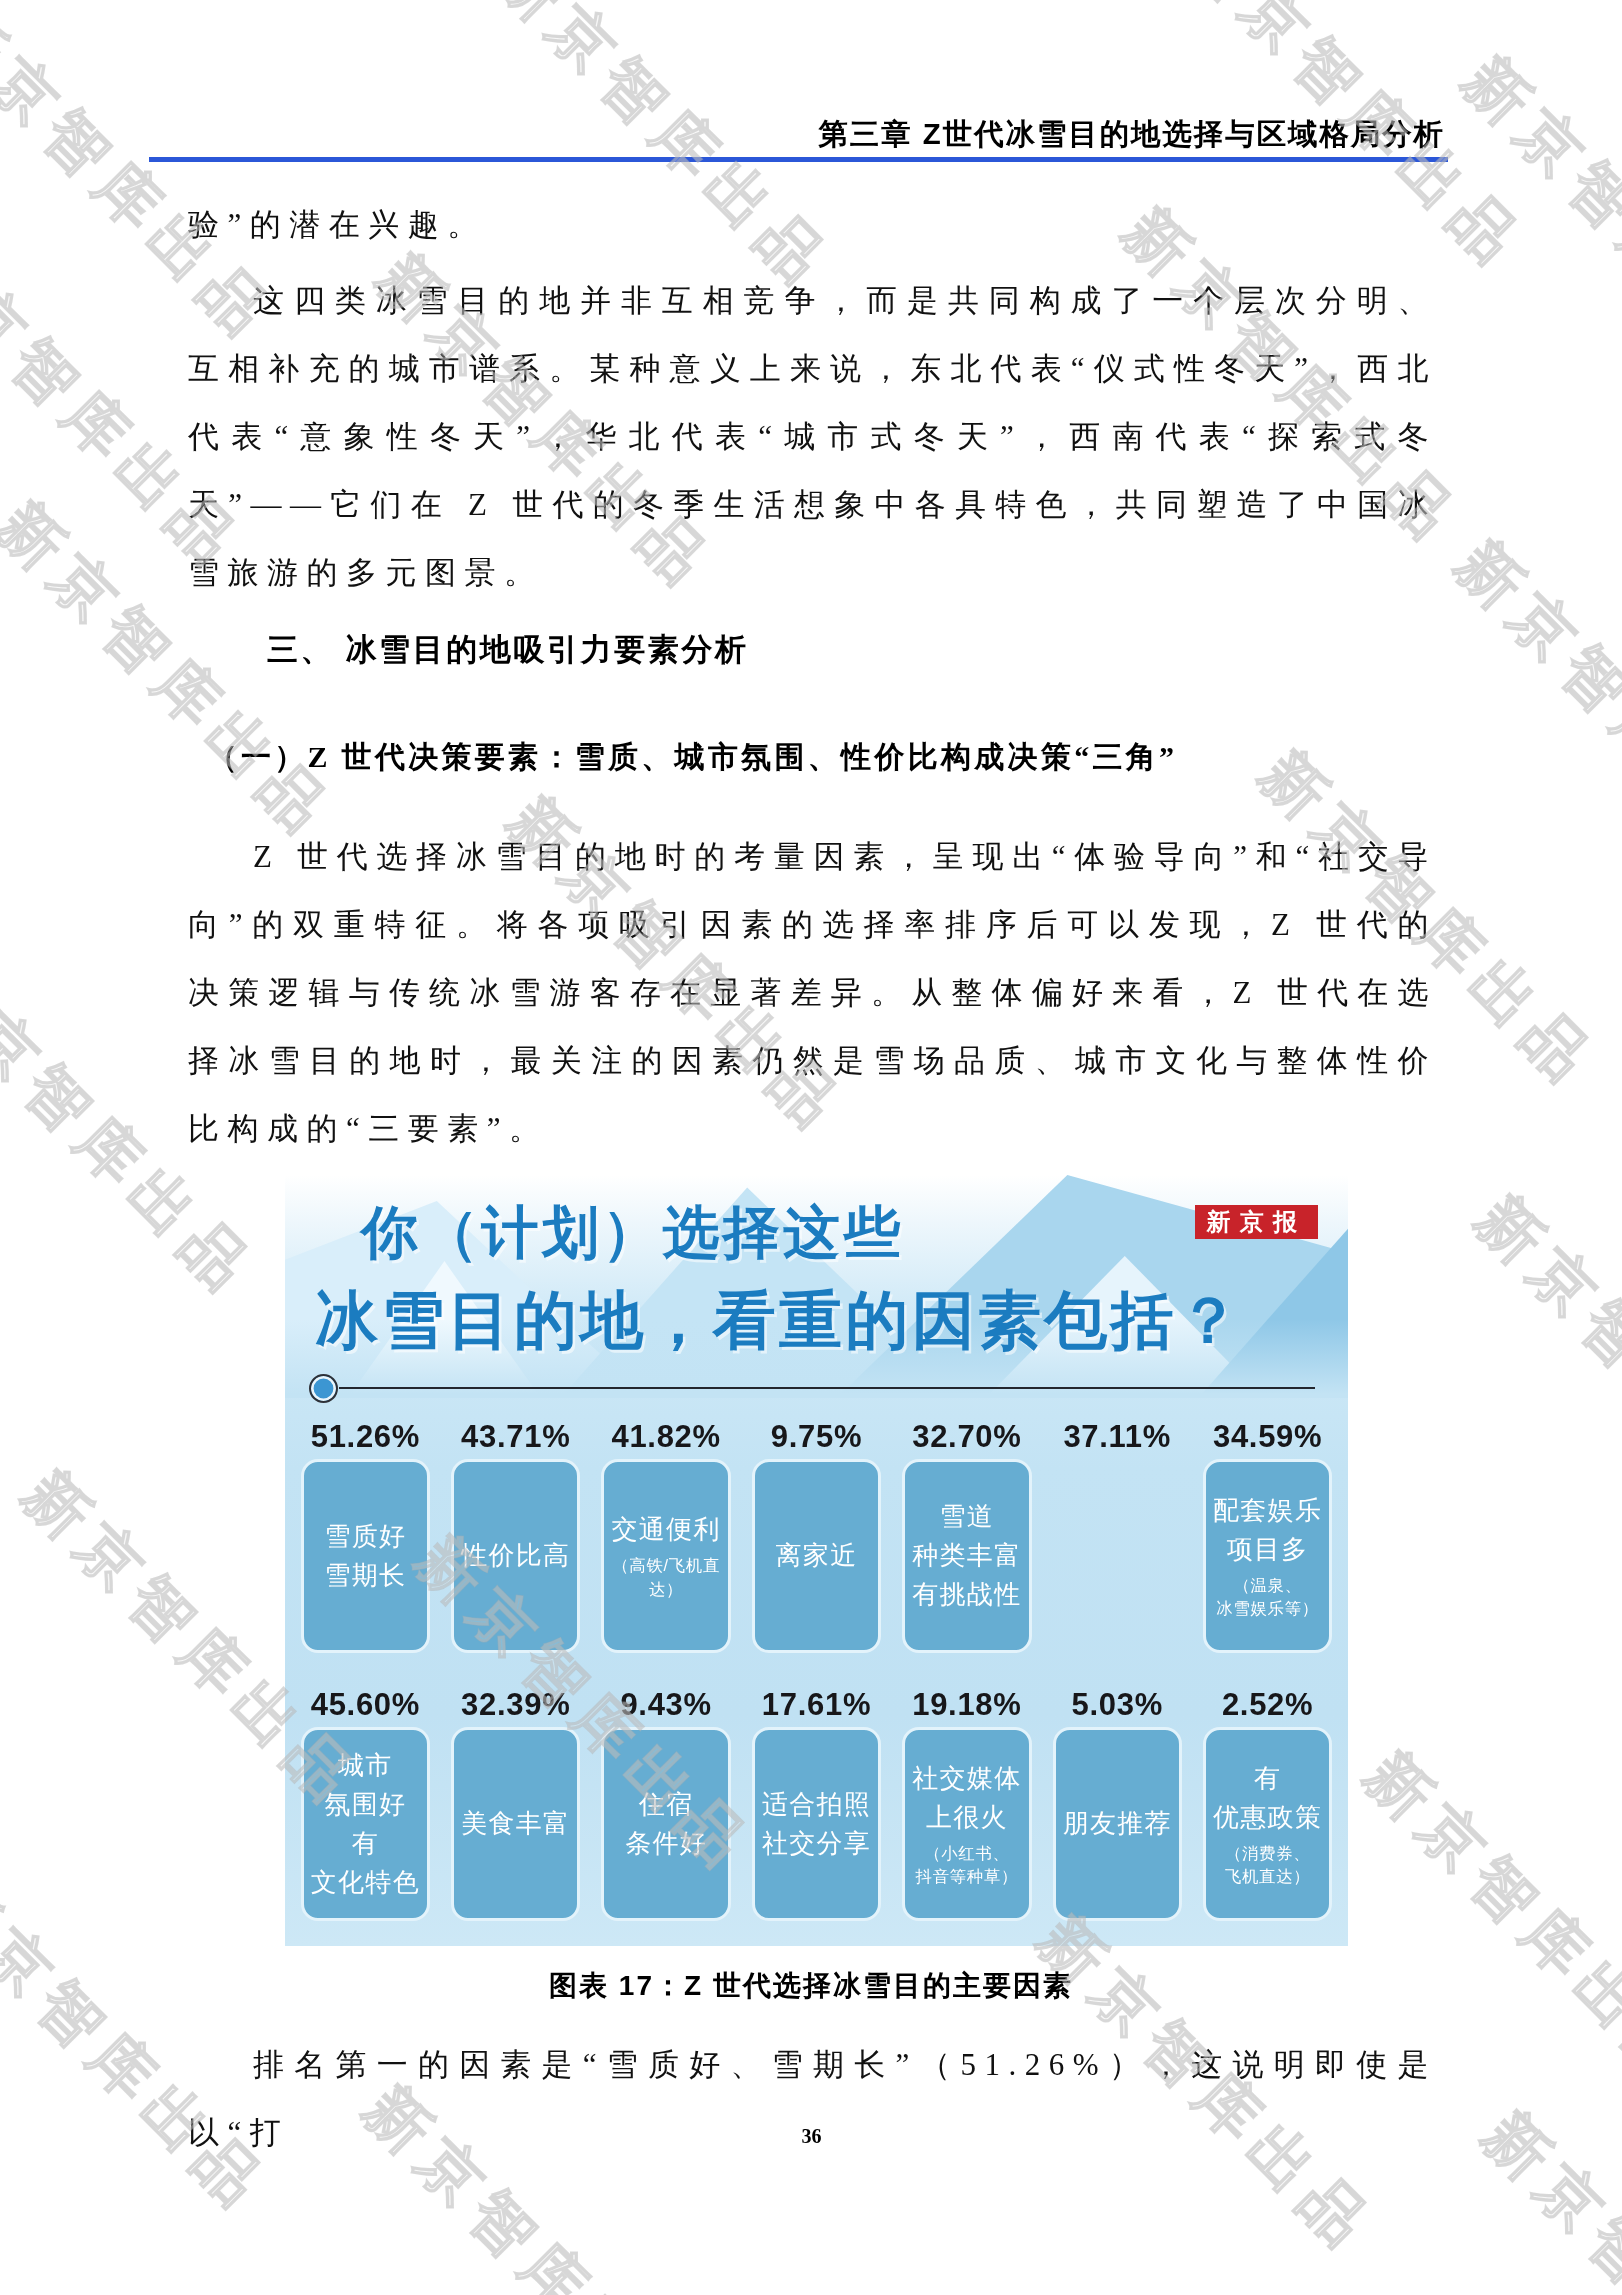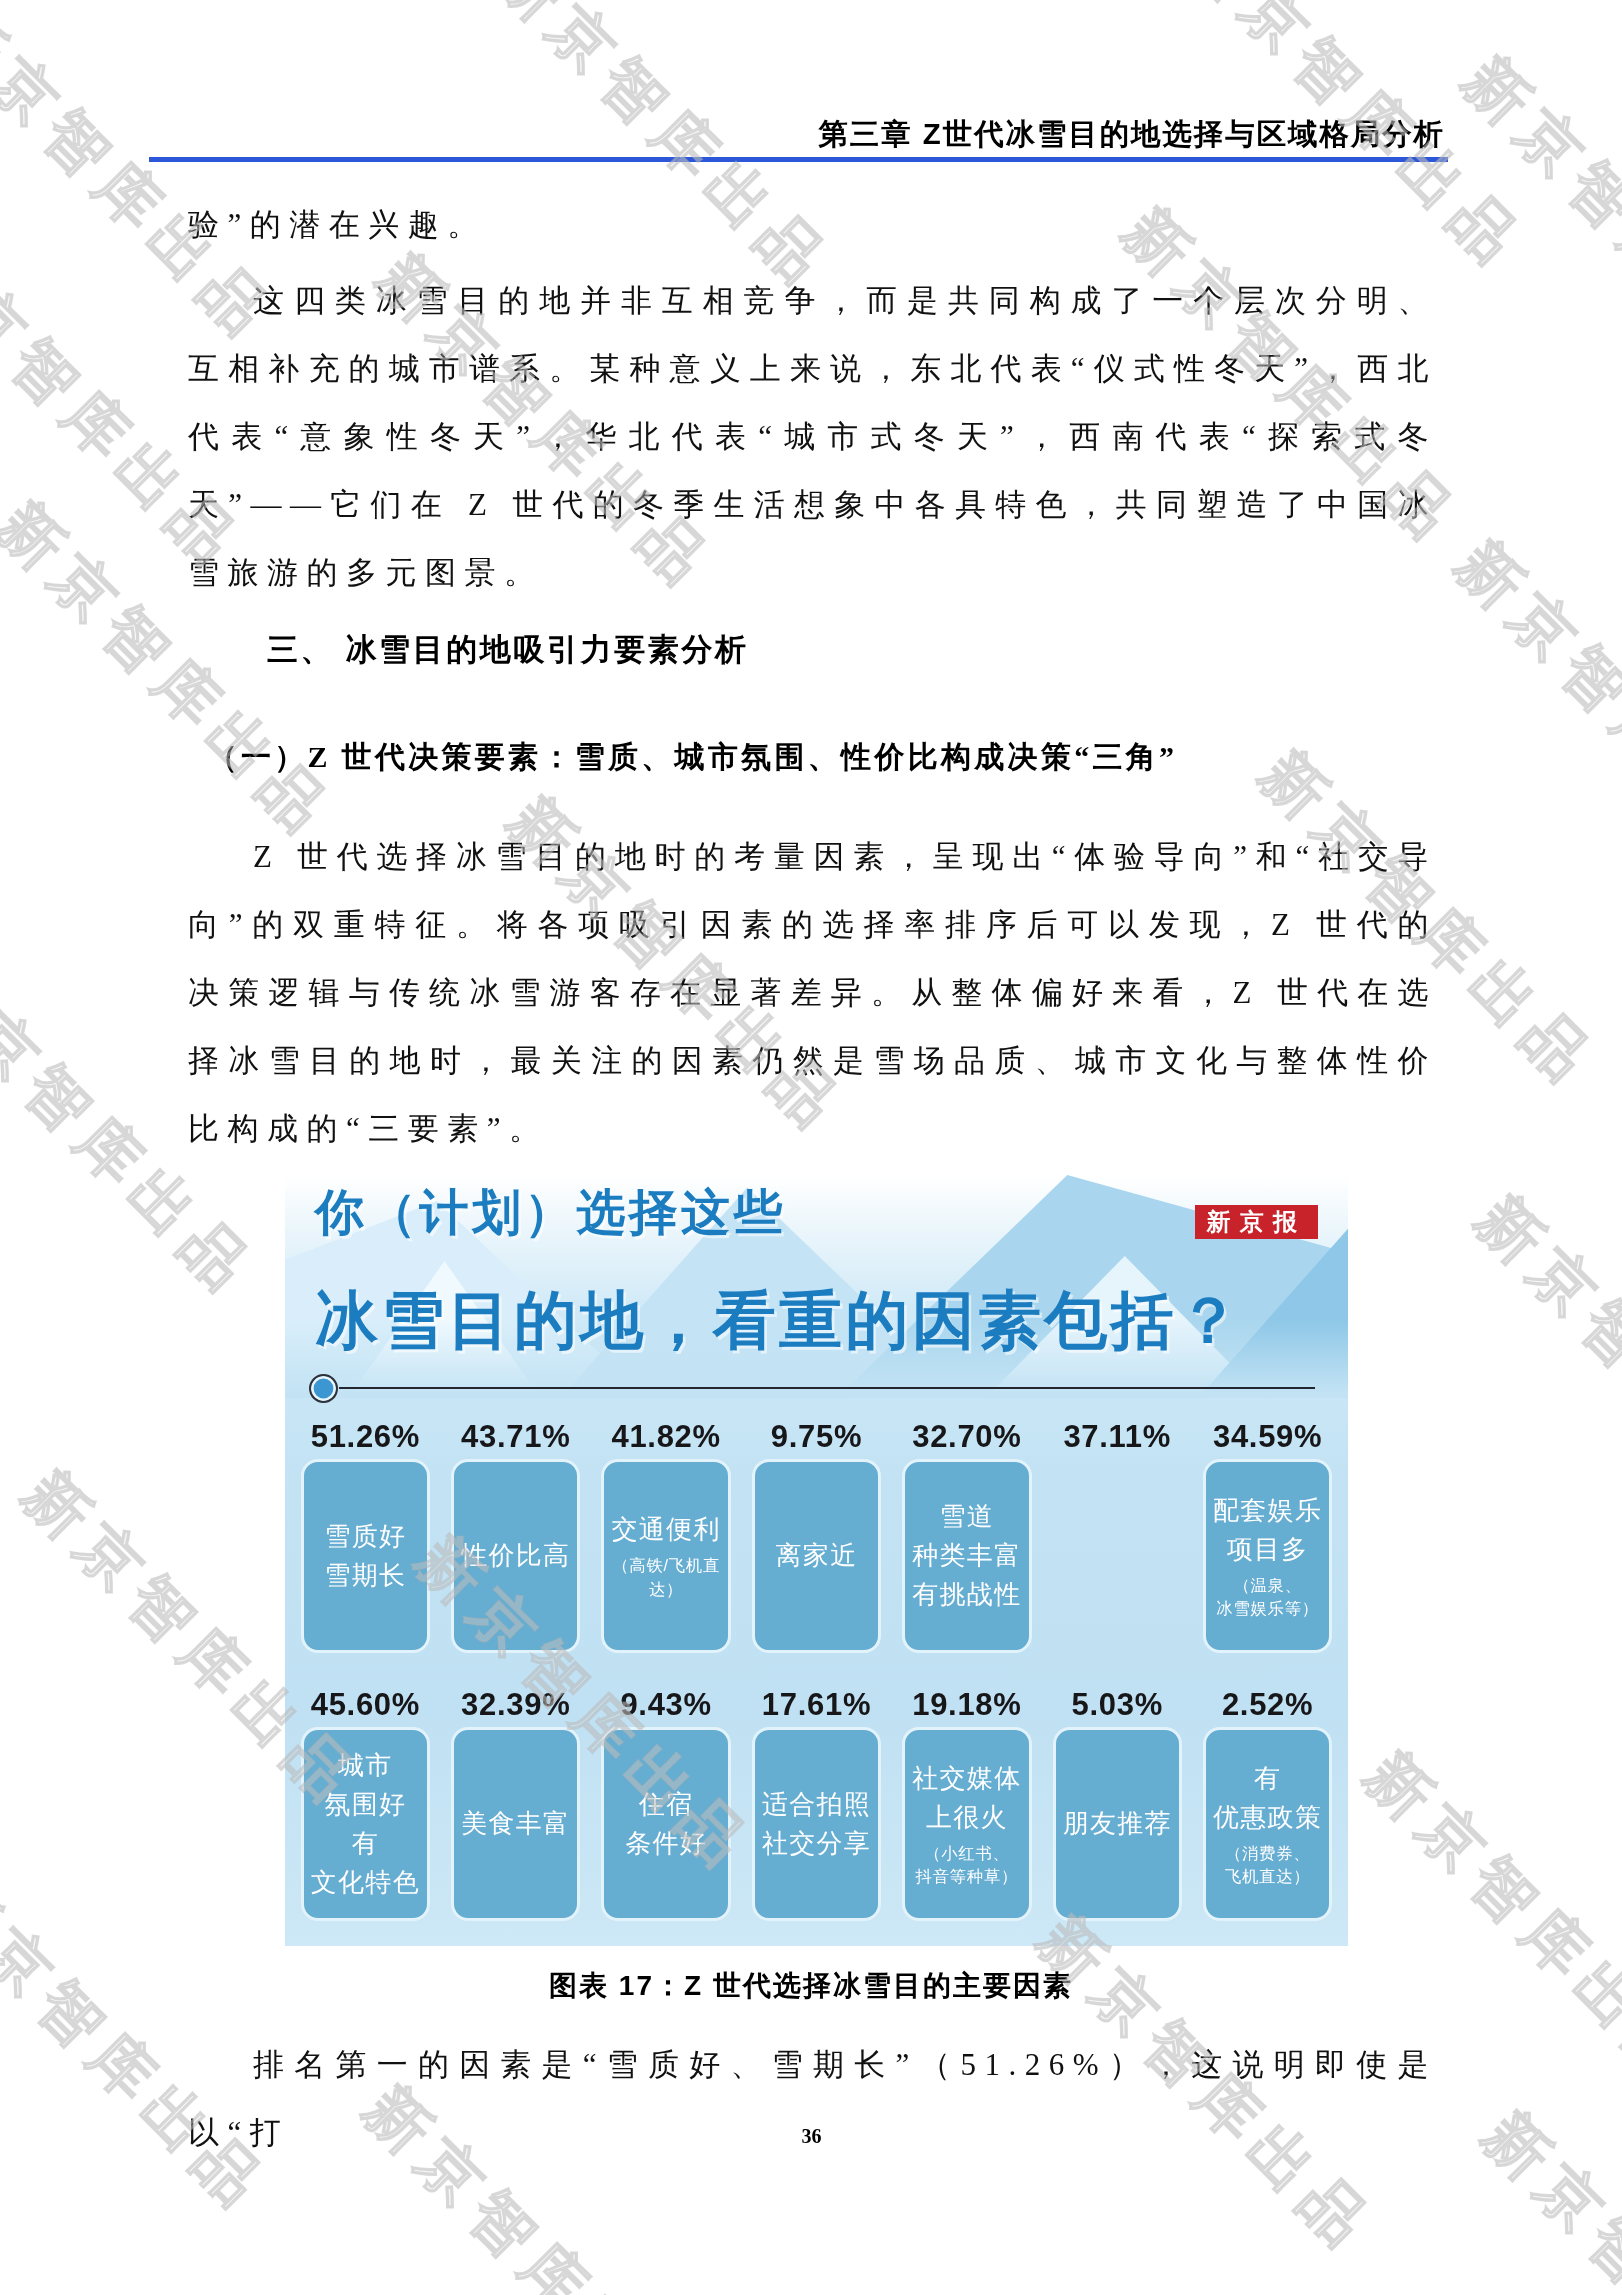--- a/index.html
+++ b/index.html
@@ -51,21 +51,21 @@
   .mtn3{left:26%;width:38%;height:216px;background:#c4e4f5;clip-path:polygon(0 100%,46% 3%,100% 100%);}
   .mtn4{left:52%;width:48%;height:222px;background:#a9d6ee;clip-path:polygon(0 100%,45% 0,100% 35%,100% 100%);}
   .mtn5{left:66%;width:26%;height:164px;background:#e6f4fc;clip-path:polygon(0 100%,50% 14%,100% 100%);}
   .mtn6{left:86%;width:14%;height:183px;background:#8ec7e7;clip-path:polygon(0 100%,100% 8%,100% 100%);}
   .skyfade{position:absolute;left:0;right:0;bottom:-1.3px;height:79px;
       background:linear-gradient(180deg,rgba(195,227,244,0) 0%,#c3e3f4 95%);}
 
   .ig-title{position:absolute;left:30px;z-index:5;
       font-weight:900;color:#1b7cc0;letter-spacing:3.3px;
       text-shadow:2.6px 2.6px 0 rgba(255,255,255,0.55);}
-  .t1{top:5px;font-size:49px;}
+  .t1{top:20px;font-size:57px;margin-left:46px;}
   .t2{top:103px;font-size:63px;}
   .badge{position:absolute;top:30px;right:30px;z-index:6;height:34px;padding:0 11.8px;
       background:#c8232a;color:#fff;display:flex;align-items:center;justify-content:center;
       font-size:24px;font-weight:700;letter-spacing:9.2px;}
   .divider{position:absolute;top:196px;left:23.6px;right:33px;height:34px;z-index:5;
       display:flex;align-items:center;}
   .dot{width:25px;height:25px;border-radius:50%;background:#3c96d2;
       border:2.6px solid #2e3138;box-shadow:inset 0 0 0 2.6px #eaf5fb;flex:0 0 auto;}
   .divider .rule{flex:1;height:2.6px;background:#23262e;margin-left:1.3px;}
 

